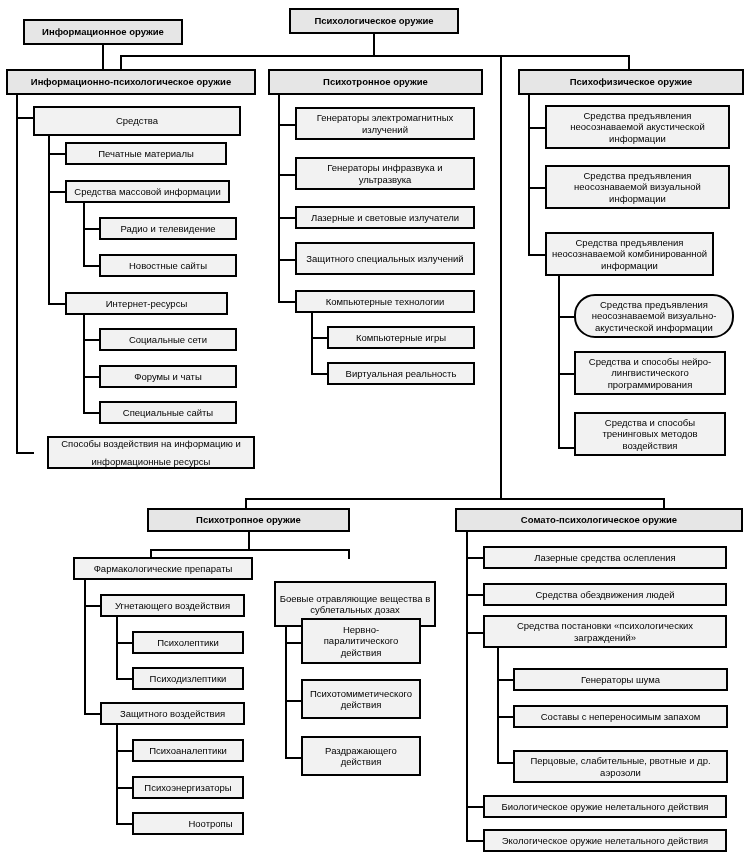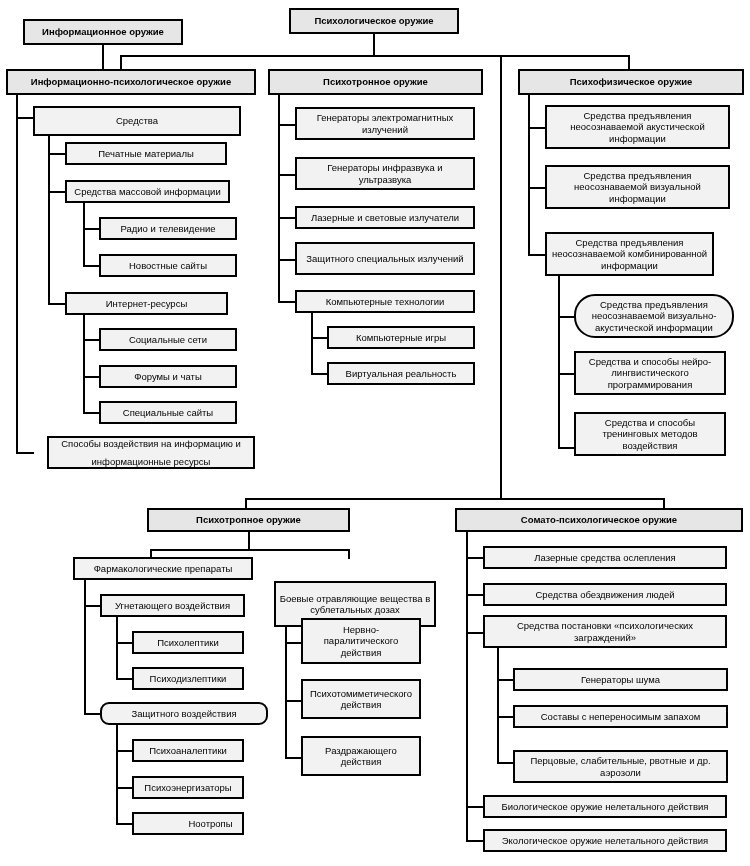--- a/index.html
+++ b/index.html
@@ -161,21 +161,21 @@
   <div class="line h" style="left:84px; top:605px; width:17px;"></div>
   <div class="node" style="left:100px; top:594px; width:145px; height:23px;">Угнетающего воздействия</div>
 
   <div class="line v" style="left:116px; top:617px; height:63px;"></div>
   <div class="line h" style="left:116px; top:642px; width:17px;"></div>
   <div class="node" style="left:132px; top:631px; width:112px; height:23px;">Психолептики</div>
   <div class="line h" style="left:116px; top:678px; width:17px;"></div>
   <div class="node" style="left:132px; top:667px; width:112px; height:23px;">Психодизлептики</div>
 
   <div class="line h" style="left:84px; top:713px; width:17px;"></div>
-  <div class="node" style="left:100px; top:702px; width:168px; height:23px;border-radius:9px;">Защитного воздействия</div>
+  <div class="node" style="left:100px; top:702px; width:145px; height:23px;">Защитного воздействия</div>
 
   <div class="line v" style="left:116px; top:725px; height:100px;"></div>
   <div class="line h" style="left:116px; top:750px; width:17px;"></div>
   <div class="node" style="left:132px; top:739px; width:112px; height:23px;">Психоаналептики</div>
   <div class="line h" style="left:116px; top:787px; width:17px;"></div>
   <div class="node" style="left:132px; top:776px; width:112px; height:23px;">Психоэнергизаторы</div>
   <div class="line h" style="left:116px; top:823px; width:17px;"></div>
   <div class="node" style="left:132px; top:812px; width:112px; height:23px;padding-left:48px;">Ноотропы</div>
 
   <div class="node" style="left:274px; top:557px; width:162px; height:46px;margin-top:24px;">Боевые отравляющие вещества в сублетальных дозах</div>

